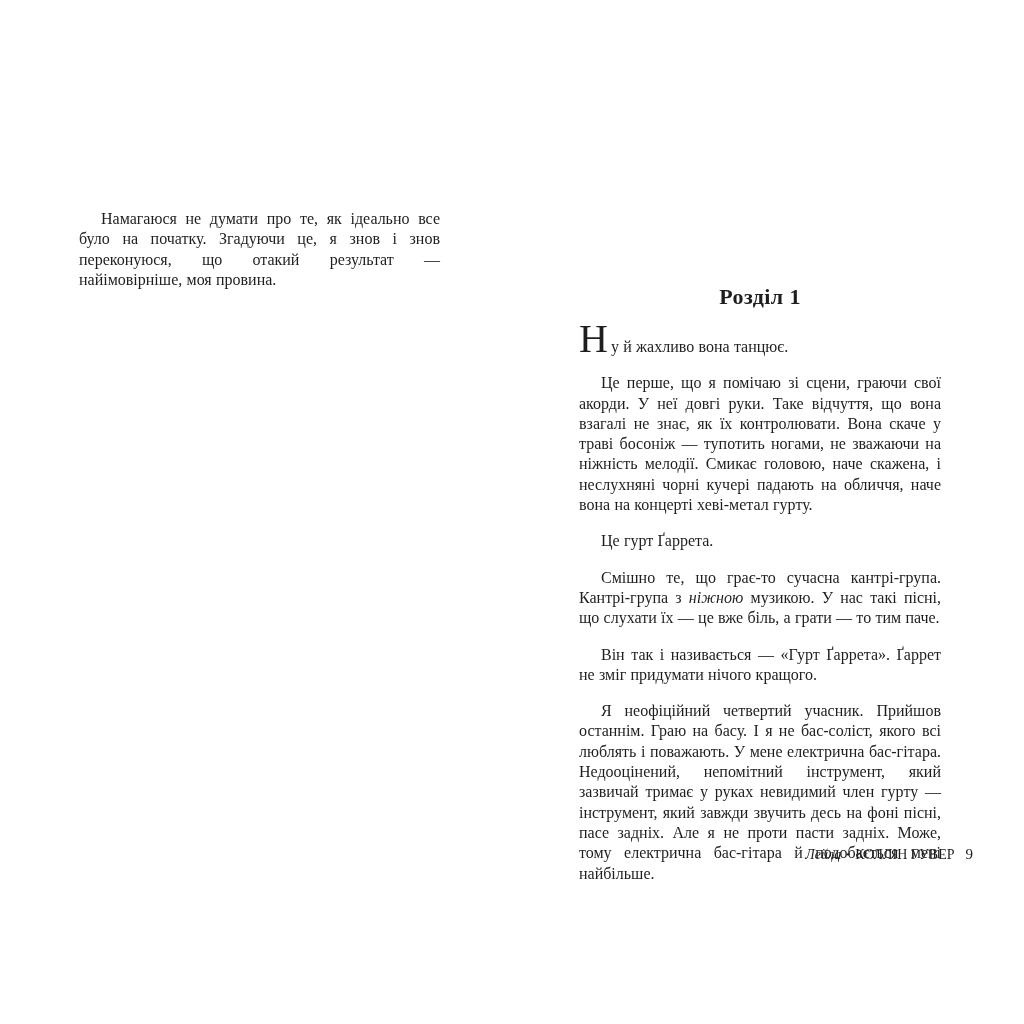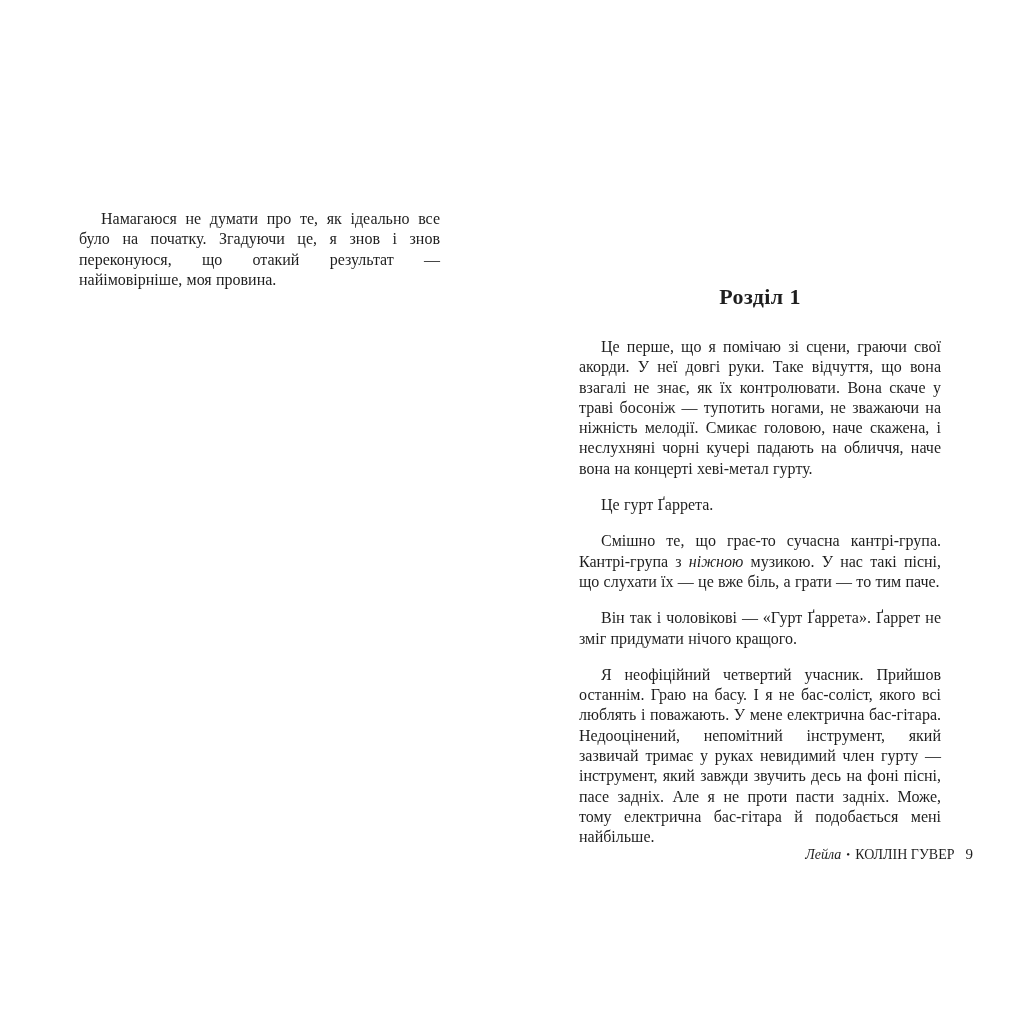--- a/index.html
+++ b/index.html
@@ -87,24 +87,25 @@
 
   <section class="page left">
     <div class="body-text">
         <p><span>Намагаюся не думати про те, як ідеально все було на початку. Згадуючи це, я знов і знов переконуюся, що отакий результат — найімовірніше, моя провина.</span></p>
       </div>
   </section>
 
   <section class="page right">
     <h1 class="chapter-title">Розділ 1</h1>
     <div class="body-text">
+        <p class="opening"><span class="initial">Н</span><span>у й жахливо вона танцює.</span></p>
         <p><span>Це перше, що я помічаю зі сцени, граючи свої акорди. У неї довгі руки. Таке відчуття, що вона взагалі не знає, як їх контролювати. Вона скаче у траві босоніж — тупотить ногами, не зважаючи на ніжність мелодії. Смикає головою, наче скажена, і неслухняні чорні кучері падають на обличчя, наче вона на концерті хеві-метал гурту.</span></p>
         <p><span>Це гурт Ґаррета.</span></p>
         <p><span>Смішно те, що грає-то сучасна кантрі-група. Кантрі-група з </span><span class="em">ніжною</span><span> музикою. У нас такі пісні, що слухати їх — це вже біль, а грати — то тим паче.</span></p>
-        <p><span>Він так і чоловікові — «Гурт Ґаррета». Ґаррет не зміг придумати нічого кращого.</span></p>
+        <p><span>Він так і називається — «Гурт Ґаррета». Ґаррет не зміг придумати нічого кращого.</span></p>
         <p><span>Я неофіційний четвертий учасник. Прийшов останнім. Граю на басу. І я не бас-соліст, якого всі люблять і поважають. У мене електрична бас-гітара. Недооцінений, непомітний інструмент, який зазвичай тримає у руках невидимий член гурту — інструмент, який завжди звучить десь на фоні пісні, пасе задніх. Але я не проти пасти задніх. Може, тому електрична бас-гітара й подобається мені найбільше.</span></p>
       </div>
   </section>
 
   <footer class="running-footer">
     <span class="book-title">Лейла</span><span class="sep">•</span><span class="author">КОЛЛІН ГУВЕР</span><span class="pagenum">9</span>
   </footer>
 
 </div>
 

